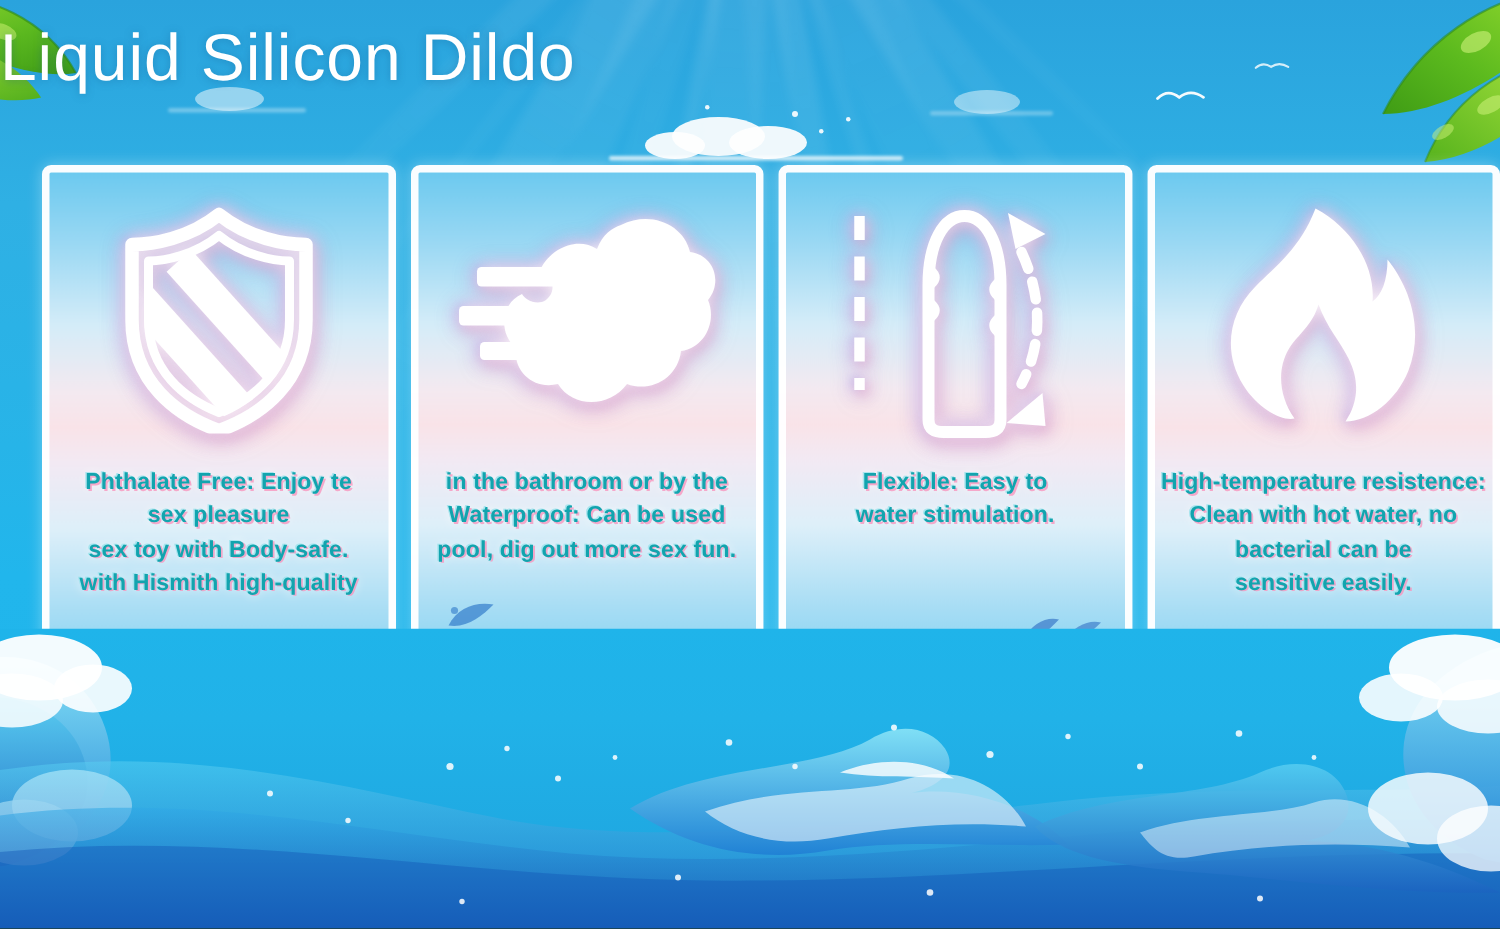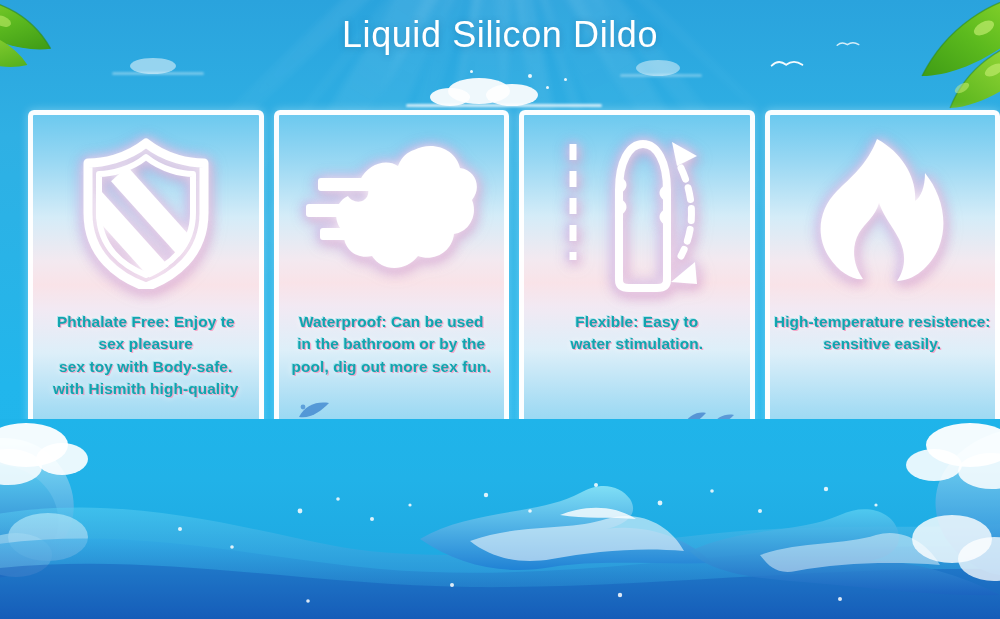--- a/index.html
+++ b/index.html
@@ -66,23 +66,23 @@
   .leaf-group { position: absolute; pointer-events: none; }
   #leaf-left  { left: -34px; top: -8px;  transform: rotate(4deg); }
   #leaf-right { right: -24px; top: -16px; }
 
   
   #title {
     position: absolute;
     top: 14px;
     left: 0;
     width: 1000px;
-    text-align: center;
+    text-align: left;
     color: #ffffff;
-    font-size: 36px;
+    font-size: 44px;
     font-weight: 400;
     letter-spacing: .6px;
     text-shadow: 0 1px 6px rgba(20,90,140,.35);
     font-family: "Liberation Sans", sans-serif;
   }
 
   
   #cards {
     position: absolute;
     top: 110px;
@@ -286,22 +286,22 @@
                    C 150 114, 132 124, 116 118 C 104 134, 80 134, 70 118 C 54 122, 40 110, 42 94
                    C 30 84, 32 64, 46 58 C 48 62, 56 66, 62 62 C 70 56, 66 44, 58 42
                    C 66 26, 84 20, 96 28 C 100 18, 106 14, 112 12 Z" fill="#ffffff"></path>
           <rect x="16" y="40" width="74" height="13" rx="3" fill="#ffffff"></rect>
           <rect x="4" y="66" width="66" height="13" rx="3" fill="#ffffff"></rect>
           <rect x="18" y="90" width="50" height="12" rx="3" fill="#ffffff"></rect>
           <rect x="72" y="66" width="18" height="13" rx="3" fill="#ffffff"></rect>
         </svg>
       </div>
       <div class="card-text">
+        <span class="line">in the bathroom or by the</span>
         <span class="line">Waterproof: Can be used</span>
-        <span class="line">in the bathroom or by the</span>
         <span class="line">pool, dig out more sex fun.</span>
       </div>
       <svg class="card-deco" style="left:16px; bottom:28px;" width="40" height="26" viewBox="0 0 40 26">
         <path d="M4 20 C 10 8, 22 4, 34 6 C 26 14, 16 22, 4 20 Z" fill="#2f79c9" opacity=".8"></path>
         <circle cx="8" cy="10" r="2.4" fill="#2f79c9" opacity=".7"></circle>
       </svg>
     </div>
 
     <div class="card short">
       <div class="icon-wrap">
@@ -340,20 +340,22 @@
                    C 100 120, 98 134, 90 146 C 106 146, 124 132, 132 112
                    C 142 86, 134 58, 118 38 C 118 52, 114 62, 108 66
                    C 110 44, 96 18, 70 4 Z" fill="#ffffff"></path>
           <path d="M72 66 C 70 80, 62 88, 58 98 C 52 110, 54 126, 62 136
                    C 58 120, 64 108, 72 100 C 80 110, 84 124, 80 138
                    C 92 130, 96 112, 90 98 C 86 86, 76 78, 72 66 Z" fill="#ffffff" opacity=".0"></path>
         </svg>
       </div>
       <div class="card-text">
         <span class="line">High-temperature resistence:</span>
+        <span class="line">Clean with hot water, no</span>
+        <span class="line">bacterial can be</span>
         <span class="line">sensitive easily.</span>
       </div>
     </div>
 
   </div>
 
   <div id="ocean">
     <div class="sea"></div>
     <svg width="1000" height="200" viewBox="0 0 1000 200" style="position:absolute; left:0; bottom:0;">
       <defs>

